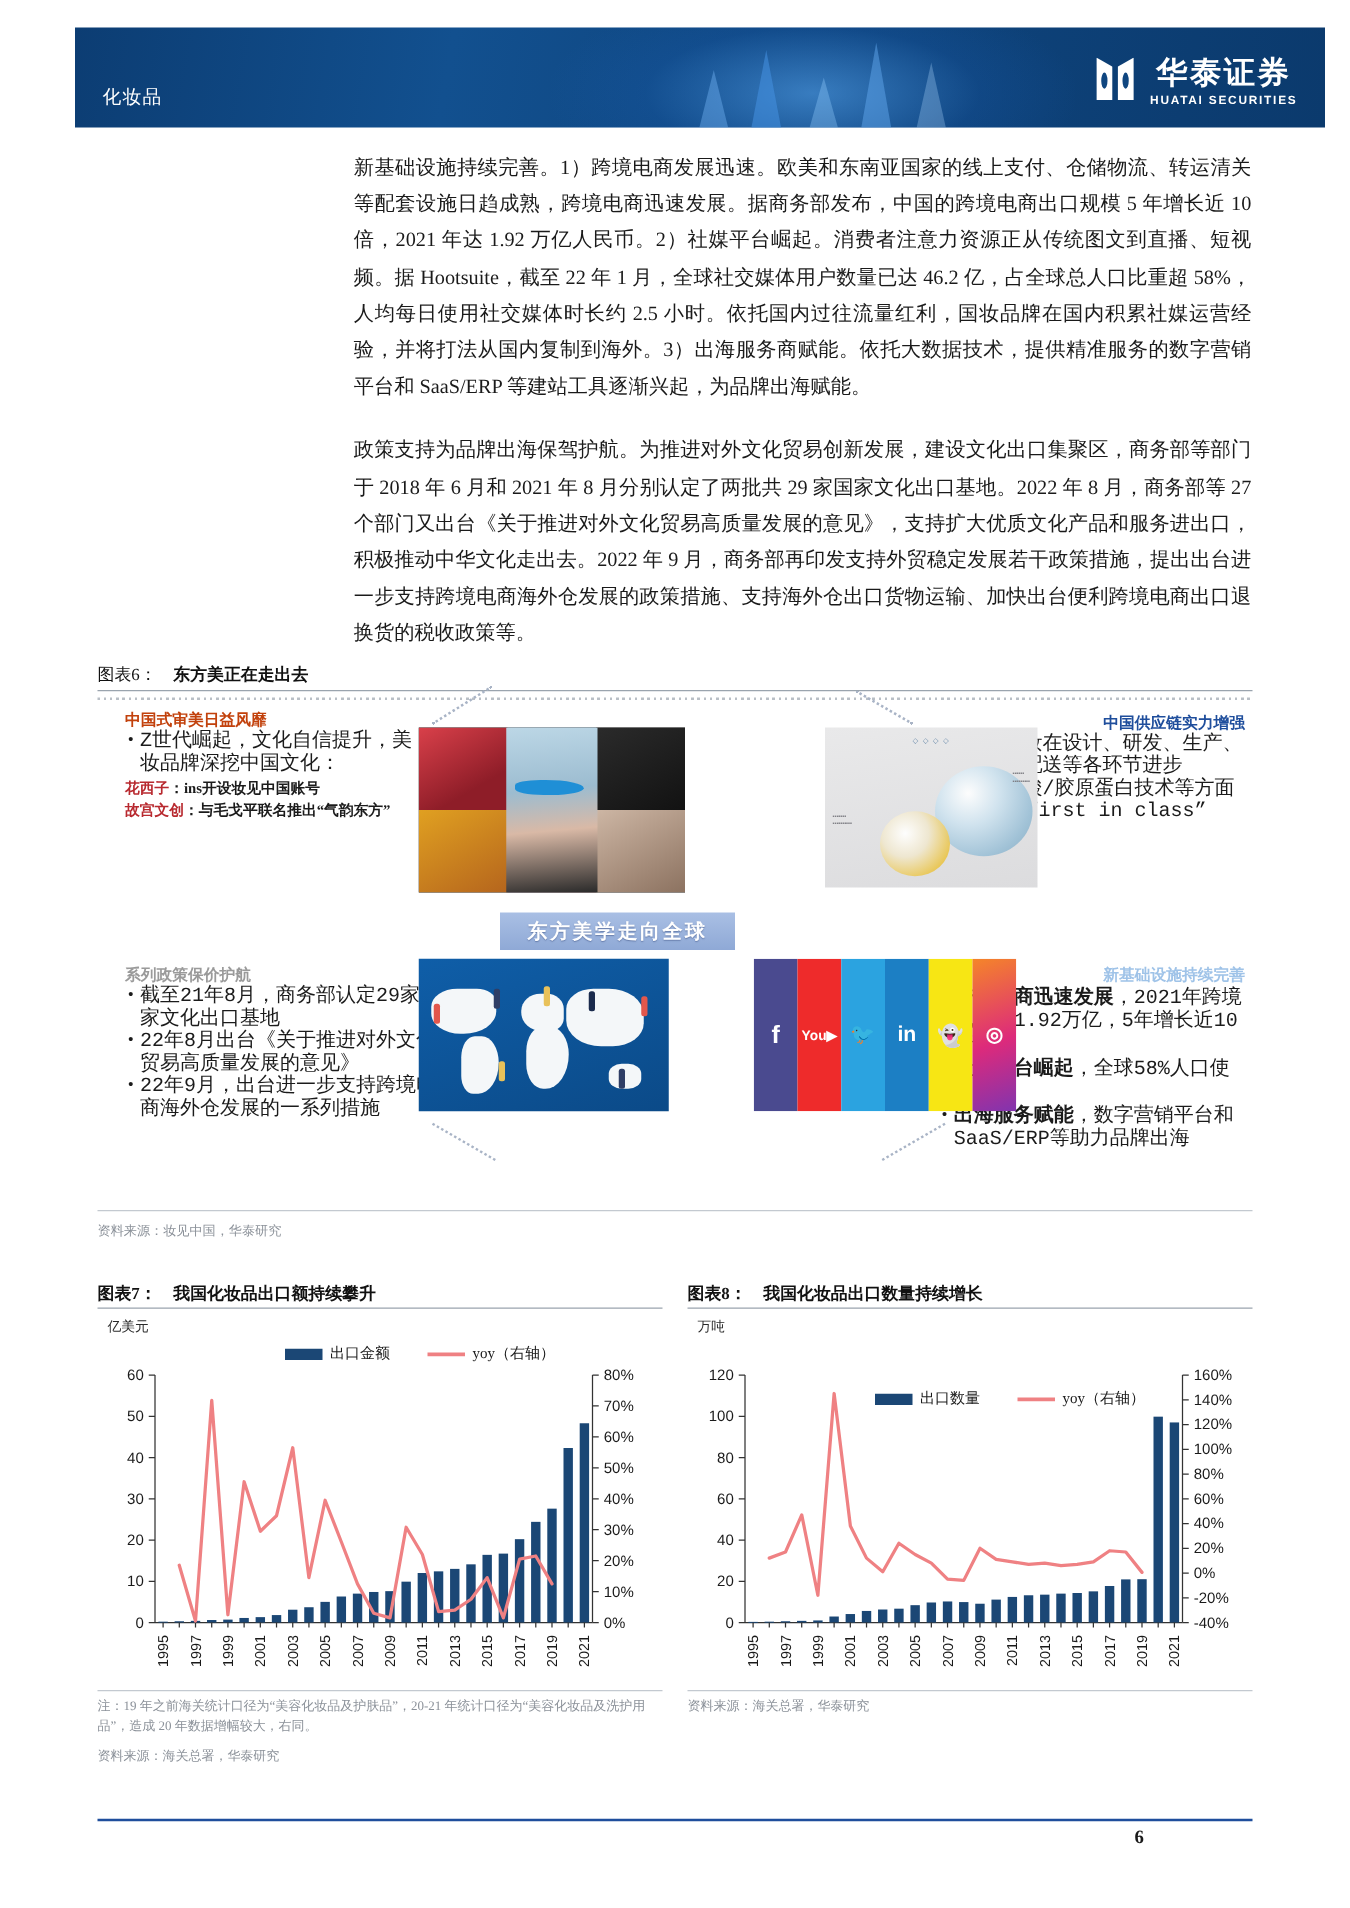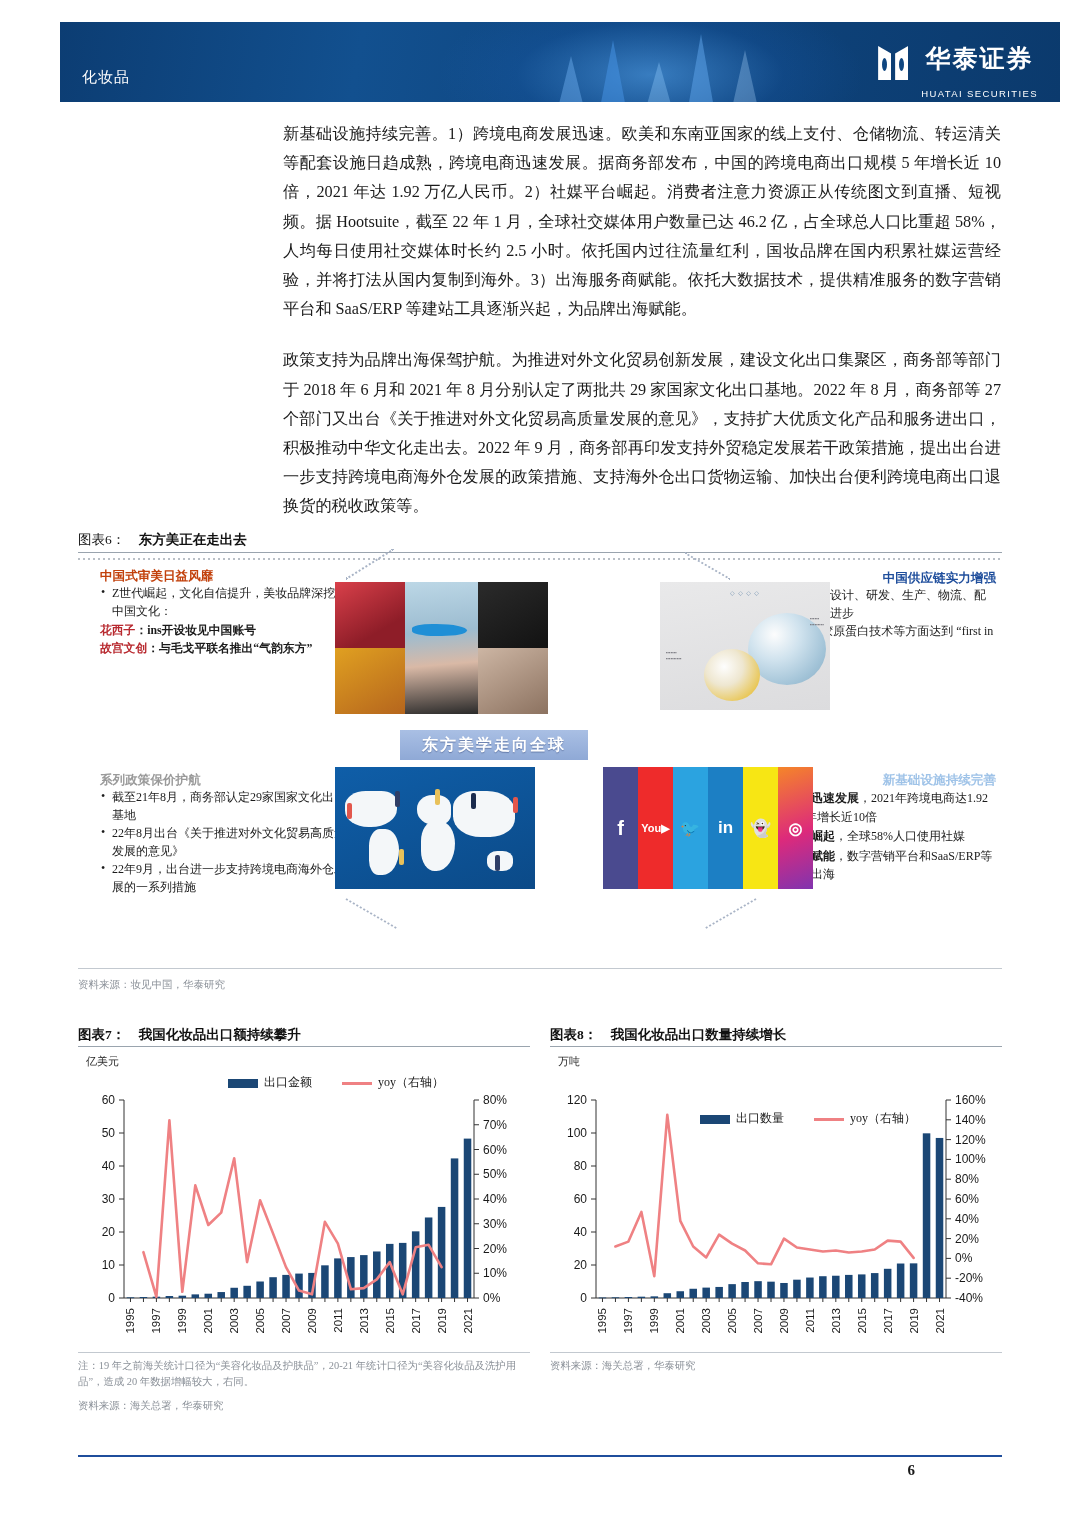--- a/index.html
+++ b/index.html
@@ -32,22 +32,22 @@
   .logo-wrap { position:absolute; right:22px; top:24px; display:flex; align-items:flex-start; gap:9px;text-align:center;}
   .logo-mark { width:34px; height:34px; position:relative; }
   .logo-mark span { position:absolute; top:0; width:13px; height:34px; background:#fff; }
   .logo-mark span:nth-child(1){ left:0; clip-path: polygon(0 0,100% 22%,100% 100%,0 100%); }
   .logo-mark span:nth-child(2){ left:17px; clip-path: polygon(0 22%,100% 0,100% 100%,0 100%); }
   .logo-mark i { position:absolute; width:5px; height:13px; background:#0f4680; border-radius:50%; top:12px; }
   .logo-mark i:nth-of-type(1){ left:4px; }
   .logo-mark i:nth-of-type(2){ left:21px; }
   .logo-text-cn { color:#fff; font-size:25px; font-weight:bold; letter-spacing:2px;
                   font-family:"Liberation Serif", serif; line-height:26px; }
-  .logo-text-en { color:#fff; font-size:9.5px; letter-spacing:1.4px; margin-top:16px;
-                  font-family:"Liberation Sans", sans-serif; }
+  .logo-text-en { color:#fff; font-size:9.5px; letter-spacing:1.4px; margin-top:3px;
+                  font-family:"Liberation Sans", sans-serif;font-weight:bold; }
 
   
   .body-col { position:absolute; left:283px; top:120px; width:718px; }
   .para {
     font-size:16.2px; line-height:29.2px; color:#1a1a1a;
     text-align: justify; text-justify: inter-ideograph;
     font-family:"Liberation Serif","DejaVu Serif",serif;
     margin-bottom: 22px;
   }
 
@@ -59,22 +59,22 @@
 
   #ex6-title { left:78px; top:531px; }
   #ex6-title .num { font-weight:normal; }
   #ex6-rule   { left:78px; top:552px; width:924px; }
   #ex6-dotted { position:absolute; left:78px; top:558px; width:924px; height:2px;
                 background-image: repeating-linear-gradient(to right,#b9bfc6 0 2px, transparent 2px 5px); }
 
   .info-canvas { position:absolute; left:78px; top:560px; width:924px; height:405px; background:#fff; }
 
   .panel-head { font-size:12.6px; font-weight:bold; font-family:"Liberation Serif",serif; }
-  .bullets { list-style:none; font-size:12px; line-height:17.5px;
-             font-family:Liberation Serif, serif; color:#1b1b1b; }
+  .bullets { list-style:none; font-size:16px; line-height:17.5px;
+             font-family:Liberation Mono, monospace; color:#1b1b1b; }
   .bullets li { position:relative; padding-left:12px; margin-bottom:1px; }
   .bullets li:before { content:"•"; position:absolute; left:1px; top:-1px; font-size:12px; }
 
   
   #blk-tl { position:absolute; left:22px; top:8px; width:245px; }
   #blk-tl .panel-head { color:#c2410c; }
   #blk-tl .hl { color:#b8292f; font-weight:bold; }
   .tl-line { font-size:11.8px; line-height:18px; font-weight:bold; color:#1b1b1b;
              font-family:"Liberation Serif",serif; }
 

